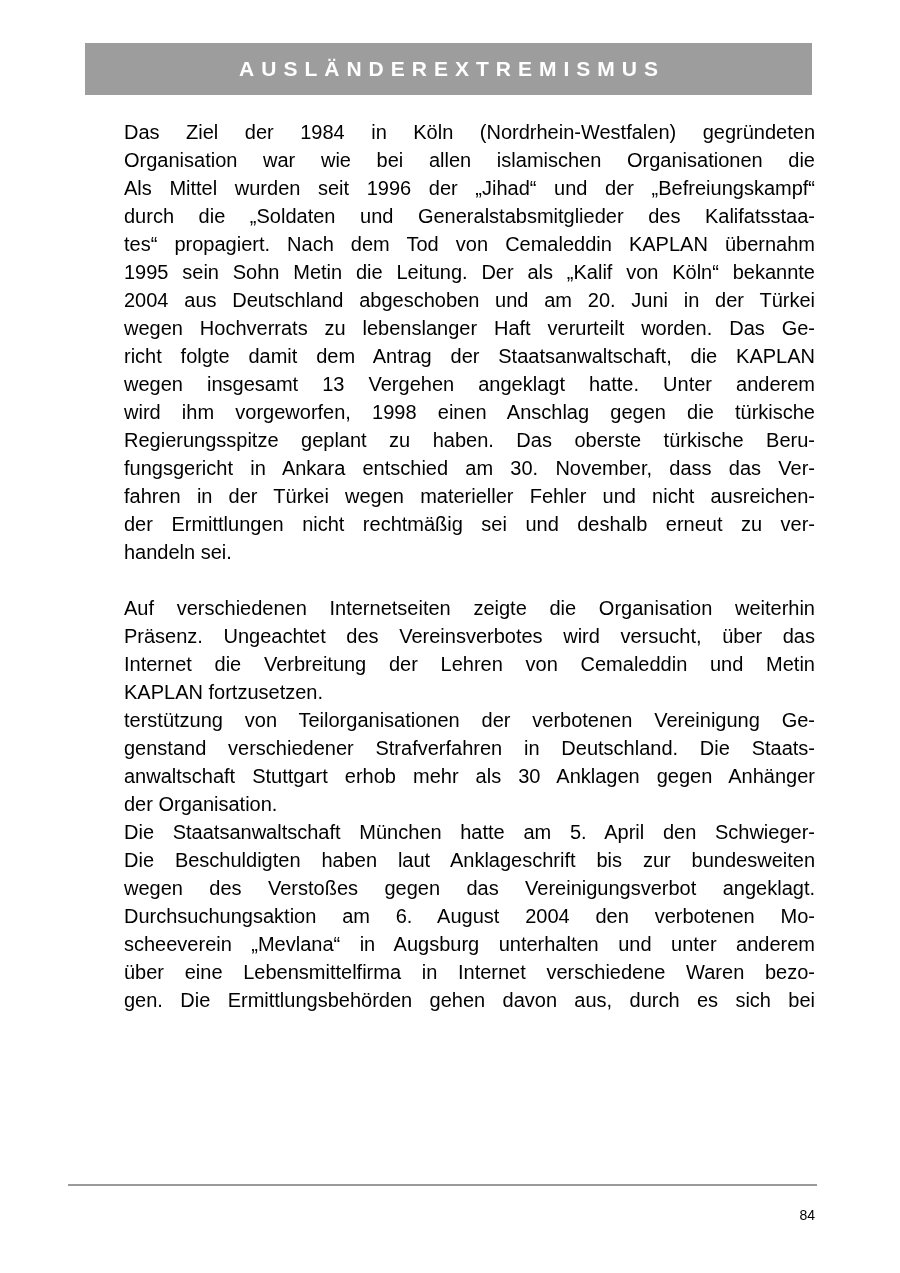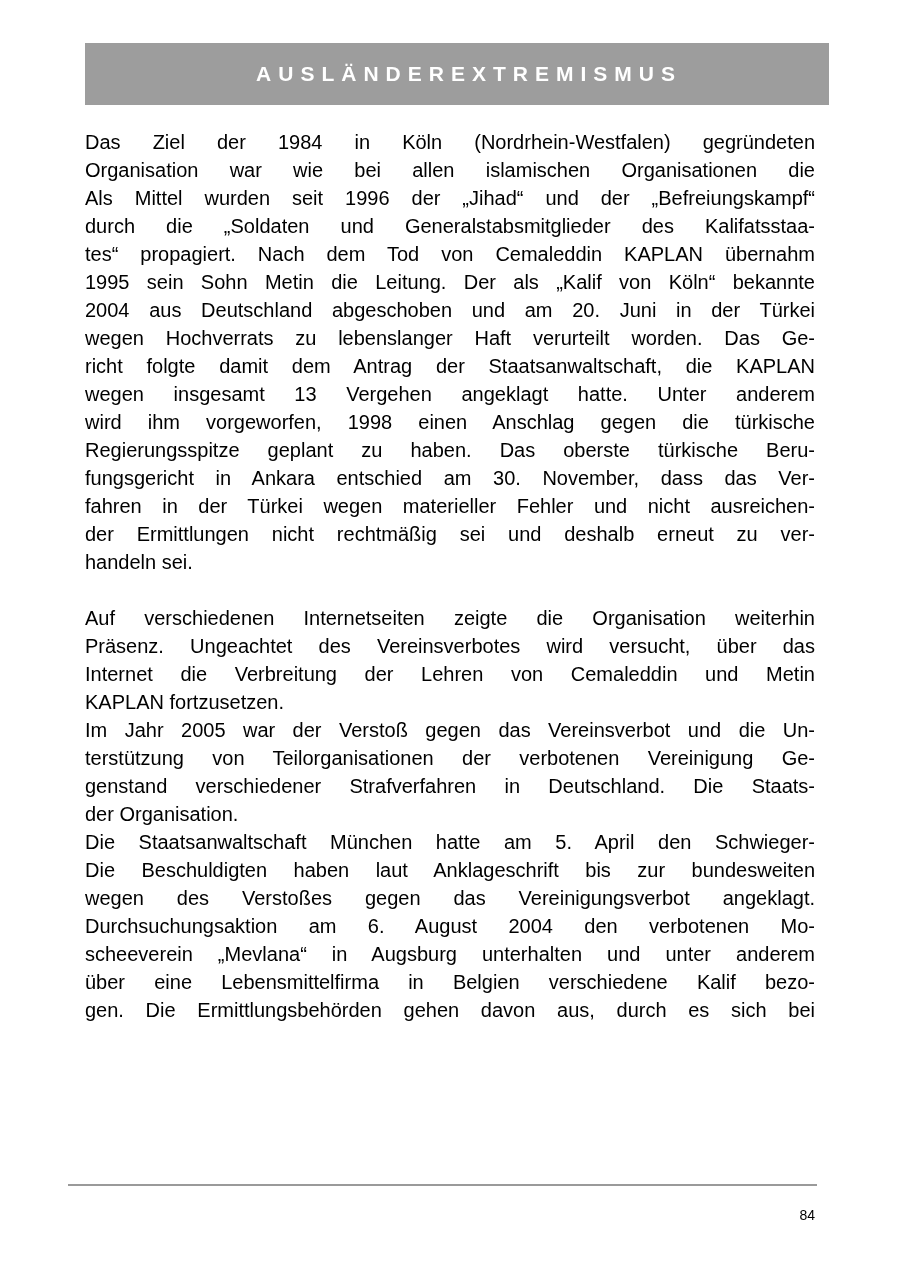--- a/index.html
+++ b/index.html
@@ -17,39 +17,39 @@
     overflow: hidden;
   }
   .content {
     position: absolute;
     left: 85px;
     top: 43px;
     width: 730px;
   }
   .header-bar {
     width: 727px;
-    height: 62px;
+    height: 52px;
     background: #9d9d9d;
     display: flex;
     align-items: center;
     justify-content: center;
-    padding-left: 17px;
   }
   .header-title {
     color: #ffffff;
     font-size: 21px;
     font-weight: bold;
     letter-spacing: 7px;
     white-space: nowrap;
     padding-left: 7px; 
   }
   .body-text {
     margin-top: 23px;
     font-size: 20px;
     line-height: 28px;
+    margin-left: 39px;
   }
   .paragraph {
     margin: 0;
   }
   .paragraph.space-after {
     margin-bottom: 28px;
   }
   .line {
     text-align: justify;
     text-align-last: justify;
@@ -106,32 +106,32 @@
           <div class="line">der Ermittlungen nicht rechtmäßig sei und deshalb erneut zu ver-</div>
           <div class="line no-stretch">handeln sei.</div>
         </div>
         <div class="paragraph">
           <div class="line">Auf verschiedenen Internetseiten zeigte die Organisation weiterhin</div>
           <div class="line">Präsenz. Ungeachtet des Vereinsverbotes wird versucht, über das</div>
           <div class="line">Internet die Verbreitung der Lehren von Cemaleddin und Metin</div>
           <div class="line no-stretch">KAPLAN fortzusetzen.</div>
         </div>
         <div class="paragraph">
-          <div class="line">Im Jahr 2005 war der Verstoß gegen das Vereinsverbot und die Un-</div>
           <div class="line">terstützung von Teilorganisationen der verbotenen Vereinigung Ge-</div>
           <div class="line">genstand verschiedener Strafverfahren in Deutschland. Die Staats-</div>
+          <div class="line">anwaltschaft Stuttgart erhob mehr als 30 Anklagen gegen Anhänger</div>
           <div class="line no-stretch">der Organisation.</div>
         </div>
         <div class="paragraph">
           <div class="line">Die Staatsanwaltschaft München hatte am 5. April den Schwieger-</div>
           <div class="line">Die Beschuldigten haben laut Anklageschrift bis zur bundesweiten</div>
           <div class="line">wegen des Verstoßes gegen das Vereinigungsverbot angeklagt.</div>
           <div class="line">Durchsuchungsaktion am 6. August 2004 den verbotenen Mo-</div>
           <div class="line">scheeverein „Mevlana“ in Augsburg unterhalten und unter anderem</div>
-          <div class="line">über eine Lebensmittelfirma in Belgien verschiedene Kalif bezo-</div>
+          <div class="line">über eine Lebensmittelfirma in Internet verschiedene Waren bezo-</div>
           <div class="line">gen. Die Ermittlungsbehörden gehen davon aus, durch es sich bei</div>
         </div>
       </div>
 
   </div>
 
   <div class="footer-rule"></div>
 
   <div class="page-number">84</div>
 

